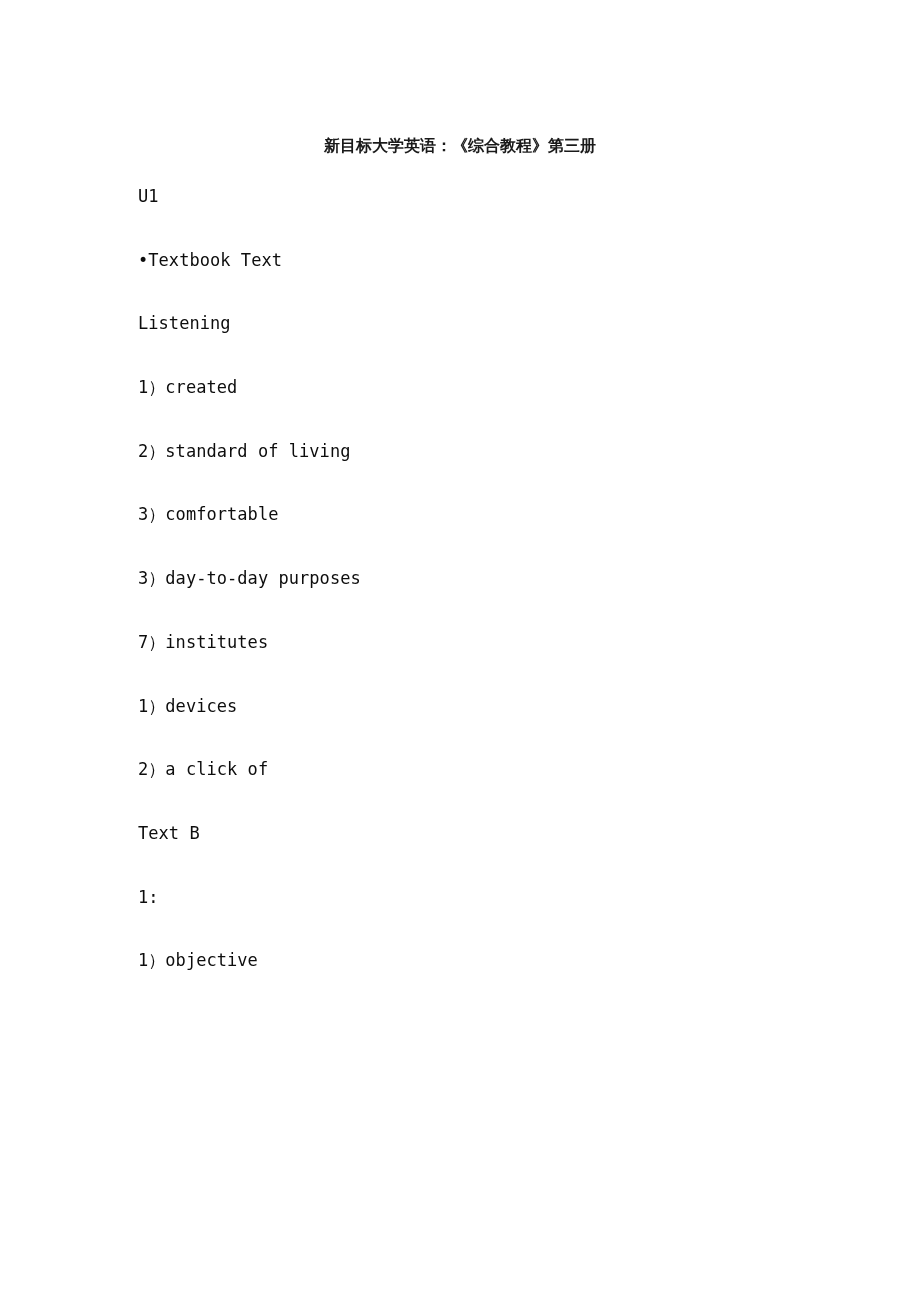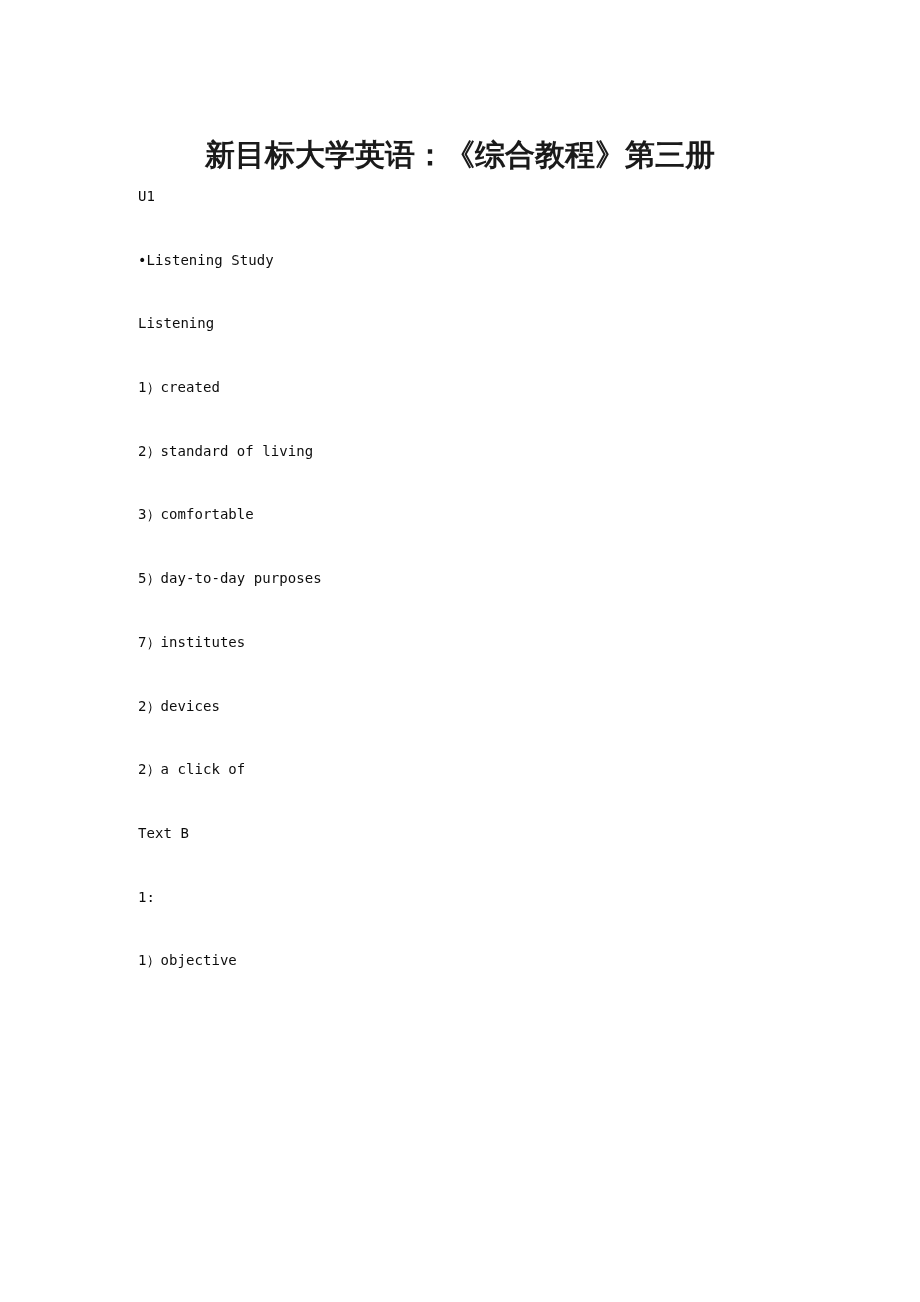--- a/index.html
+++ b/index.html
@@ -29,38 +29,38 @@
 
   
   .doc-title {
     position: absolute;
     left: 0;
     top: 118px;
     width: 920px;
     text-align: center;
     font-family: "DejaVu Sans", "Liberation Sans", sans-serif;
     font-weight: bold;
-    font-size: 30px;
+    font-size: 16px;
     line-height: 34px;
     letter-spacing: 0px;
     color: #1a1a1a;
     white-space: nowrap;
   }
 
   
   .doc-body {
     position: absolute;
     left: 138px;
     top: 186px;
     width: 700px;
   }
 
   .para {
     font-family: "DejaVu Sans Mono", "Liberation Mono", monospace;
-    font-size: 14px;
+    font-size: 17px;
     line-height: 21px;
     letter-spacing: 0.05px;
     color: #0d0d0d;
     height: 21px;
     margin: 0 0 42.7px 0;
     white-space: pre;
   }
 
   .para:last-child {
     margin-bottom: 0;
@@ -74,37 +74,37 @@
 <body>
 
 <div id="page">
 
   <h1 class="doc-title">新目标大学英语：《综合教程》第三册</h1>
 
   <div class="doc-body">
 
     <p class="para">U1</p>
 
-    <p class="para bullet-line">•Listening Study</p>
+    <p class="para bullet-line">•Textbook Text</p>
 
     <p class="para">Listening</p>
 
     <p class="para">1）created</p>
 
     <p class="para">2）standard of living</p>
 
     <p class="para">3）comfortable</p>
 
 
 
-    <p class="para">5）day-to-day purposes</p>
+    <p class="para">3）day-to-day purposes</p>
 
     <p class="para">7）institutes</p>
 
-    <p class="para">2）devices</p>
+    <p class="para">1）devices</p>
 
 
     <p class="para">2）a click of</p>
 
     <p class="para">Text B</p>
 
     <p class="para">1:</p>
 
     <p class="para">1）objective</p>
 

